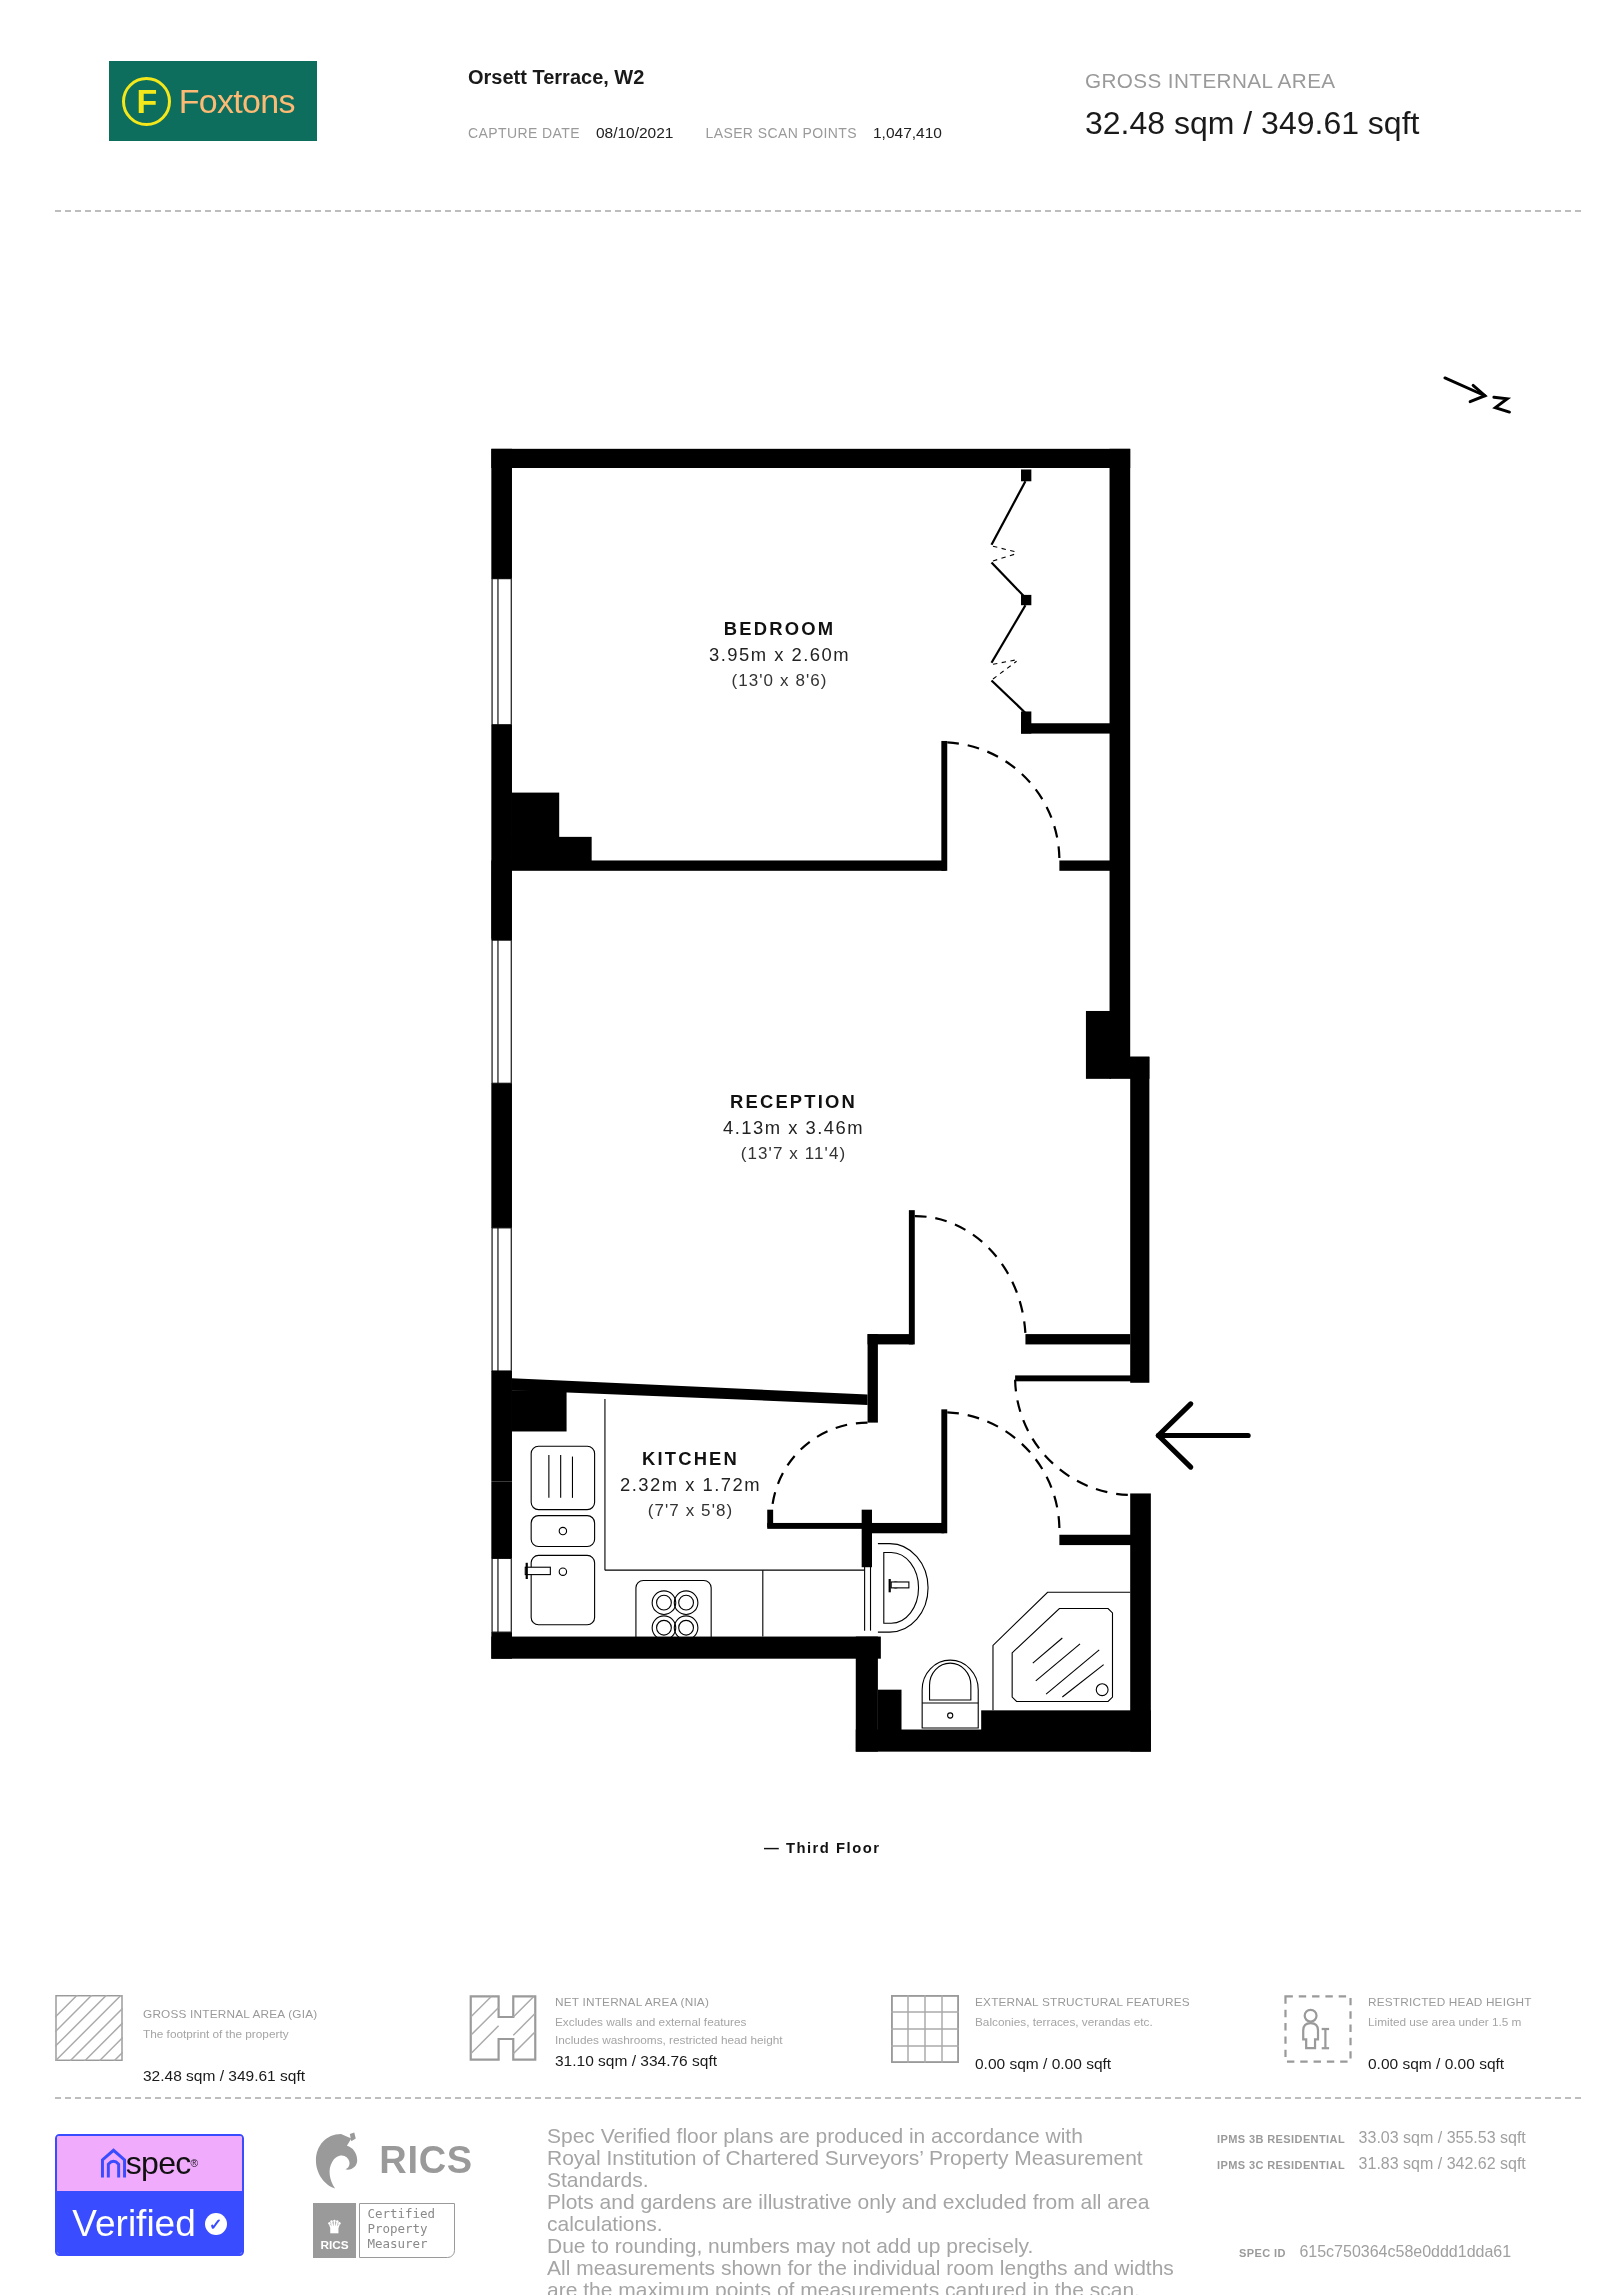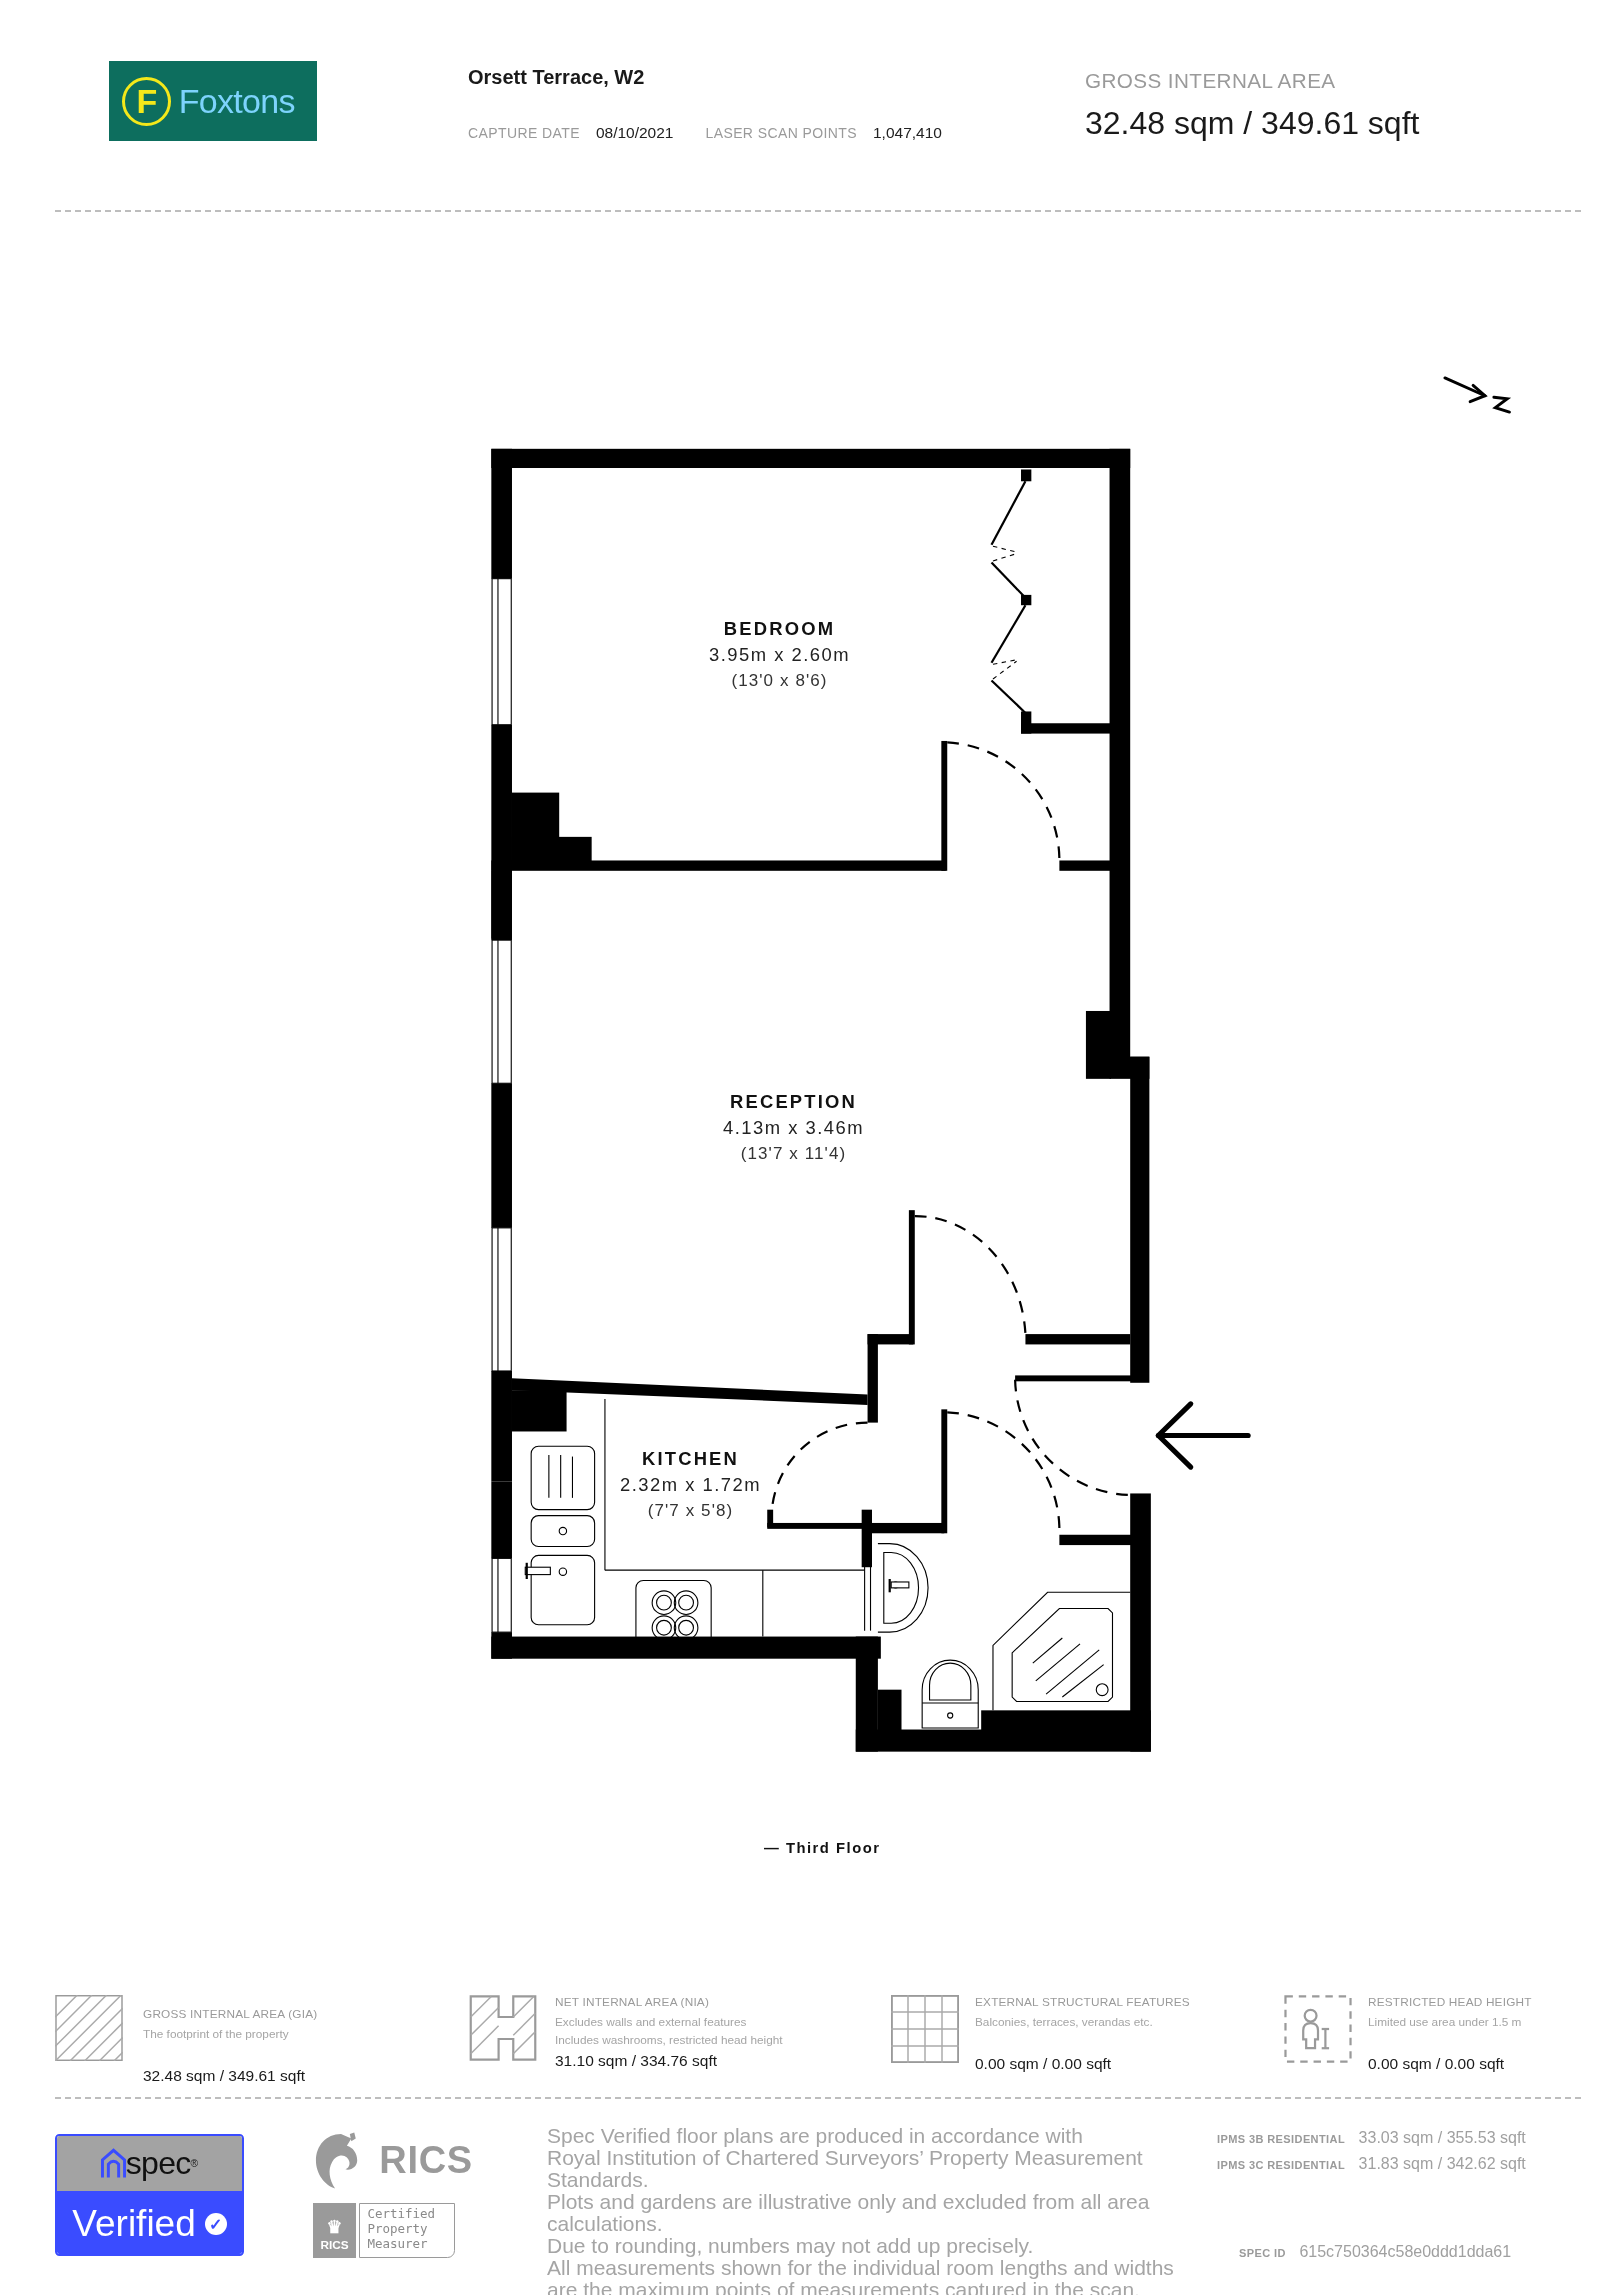--- a/index.html
+++ b/index.html
@@ -1,36 +1,36 @@
 <!DOCTYPE html>
 <html style="font-size:11.8px"><head>
 <meta charset="utf-8">
 <style>
   html, body { margin:0; padding:0; background:#ffffff; }
   body { width:1623px; height:2295px; position:relative; overflow:hidden; font-family:"Liberation Sans", sans-serif; color:#1a1a1a; }
   .abs { position:absolute; }
   .logo { left:109px; top:61px; width:208px; height:80px; background:#0d6e5e; display:flex; align-items:center; }
   .logo-circle { width:49px; height:49px; border:3.7px solid #f4e81a; border-radius:50%; margin-left:13.3px; display:flex; align-items:center; justify-content:center; box-sizing:border-box; }
   .logo-f { color:#f4e81a; font-weight:bold; font-size:34px; line-height:1; font-family:"Liberation Sans", sans-serif; }
-  .logo-text { color:#7dd3fc; font-size:34px; margin-left:7.4px; letter-spacing:-0.7px; font-family:"Liberation Sans", sans-serif; }
+  .logo-text { color:#fdba74; font-size:34px; margin-left:7.4px; letter-spacing:-0.7px; font-family:"Liberation Sans", sans-serif; }
   .title { left:468px; top:66px; font-size:20px; font-weight:bold; color:#1a1a1a; }
   .meta-label { font-size:14px; color:#9a9a9a; letter-spacing:0.4px; }
   .meta-value { font-size:15.5px; color:#222; }
   .gia-label { left:1085px; top:69px; font-size:20.7px; color:#9a9a9a; letter-spacing:0.4px; }
   .gia-value { left:1085px; top:105px; font-size:32px; color:#1a1a1a; }
   .dash { height:0; border-top:2.2px dashed #bdbdbd; }
   .room-name { font-size:18.4px; font-weight:bold; letter-spacing:2.2px; text-align:center; color:#111; }
   .room-dim { font-size:18.4px; letter-spacing:1.5px; text-align:center; color:#222; }
   .room-imp { font-size:17px; letter-spacing:1.1px; text-align:center; color:#333; }
   .floor-label { left:764px; top:1840px; font-size:14.8px; font-weight:bold; letter-spacing:1.5px; color:#111; }
   .leg-title { font-size:11.8px; color:#9a9a9a; letter-spacing:0.2px; }
   .leg-desc { font-size:11.8px; color:#a5a5a5; margin-top:5.9px; }
   .leg-value { font-size:15.5px; color:#1a1a1a; }
   .spec-badge { left:55px; top:2134px; width:189px; height:122px; border:2.2px solid #3a4cff; border-radius:4.4px; overflow:hidden; box-sizing:border-box; }
-  .spec-top { height:55px; background:#a3a3a3; display:flex; align-items:center; justify-content:center; }
+  .spec-top { height:55px; background:#f0abfc; display:flex; align-items:center; justify-content:center; }
   .spec-word { font-size:32px; color:#111; letter-spacing:-0.7px; }
   .spec-bottom { height:66px; background:#3a4cff; display:flex; align-items:center; justify-content:center; color:#fff; font-size:37px; }
   .check { width:22px; height:22px; border-radius:50%; background:#fff; color:#3a4cff; font-size:16px; font-weight:bold; display:inline-flex; align-items:center; justify-content:center; margin-left:8.9px; }
   .rics-text { font-size:38px; font-weight:bold; color:#9a9a9a; letter-spacing:0.7px; }
   .rics-box { border:1.5px solid #9a9a9a; border-radius:0 0 7.4px 0; }
   .disclaimer { left:547px; top:2125px; width:635px; font-size:21px; line-height:22px; color:#a5a5a5; }
   .ipms-label { font-size:11px; font-weight:bold; color:#9a9a9a; letter-spacing:0.4px; }
   .ipms-value { font-size:16px; color:#a0a0a0; }
 </style>
 </head>

